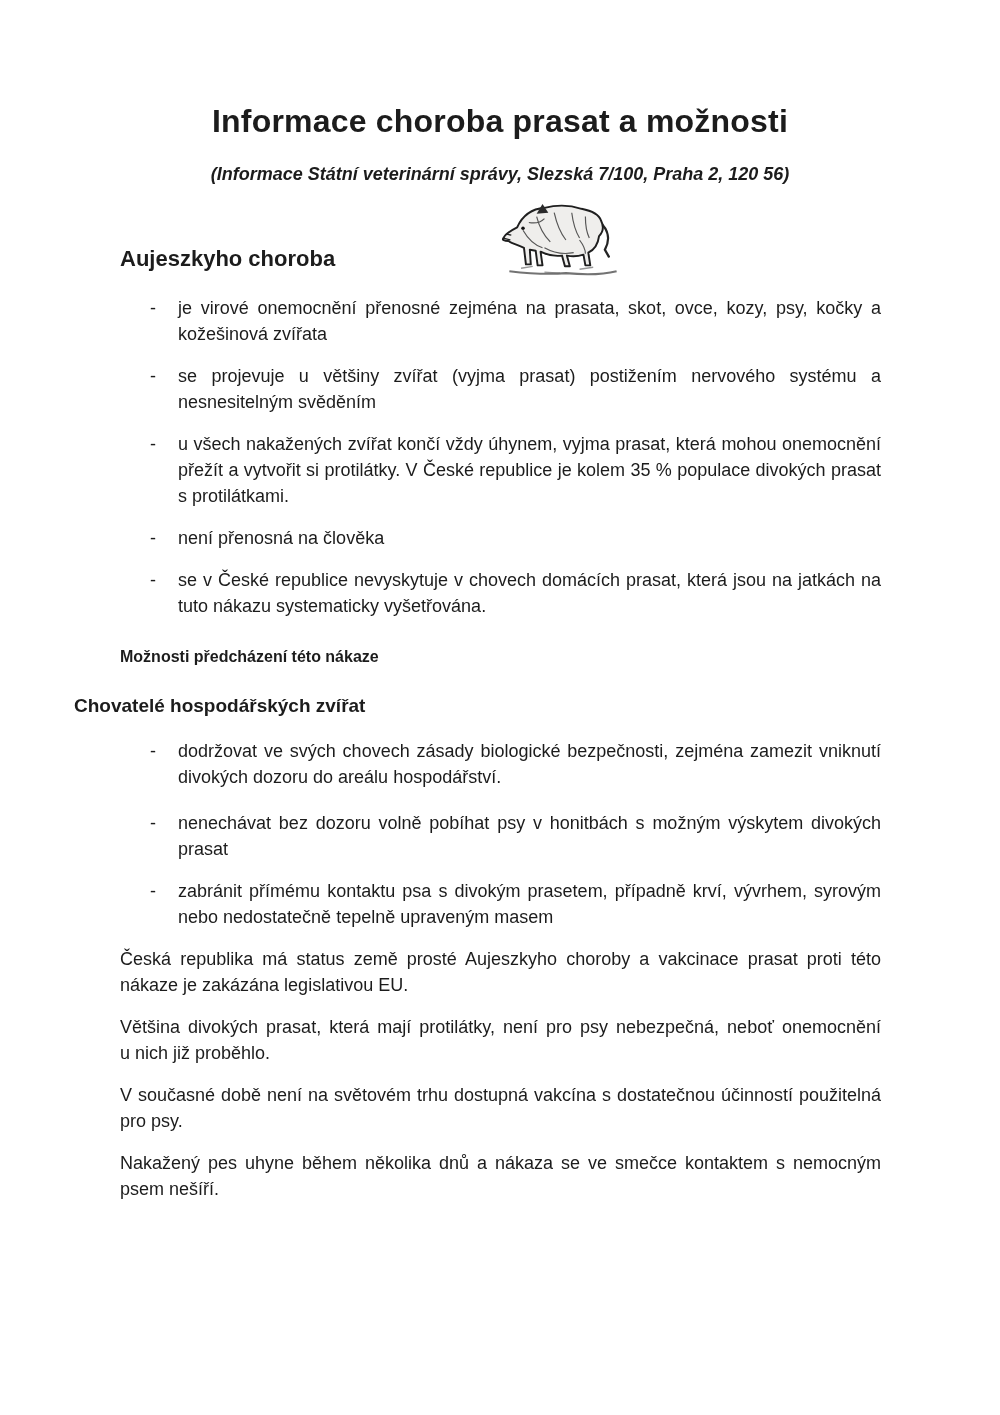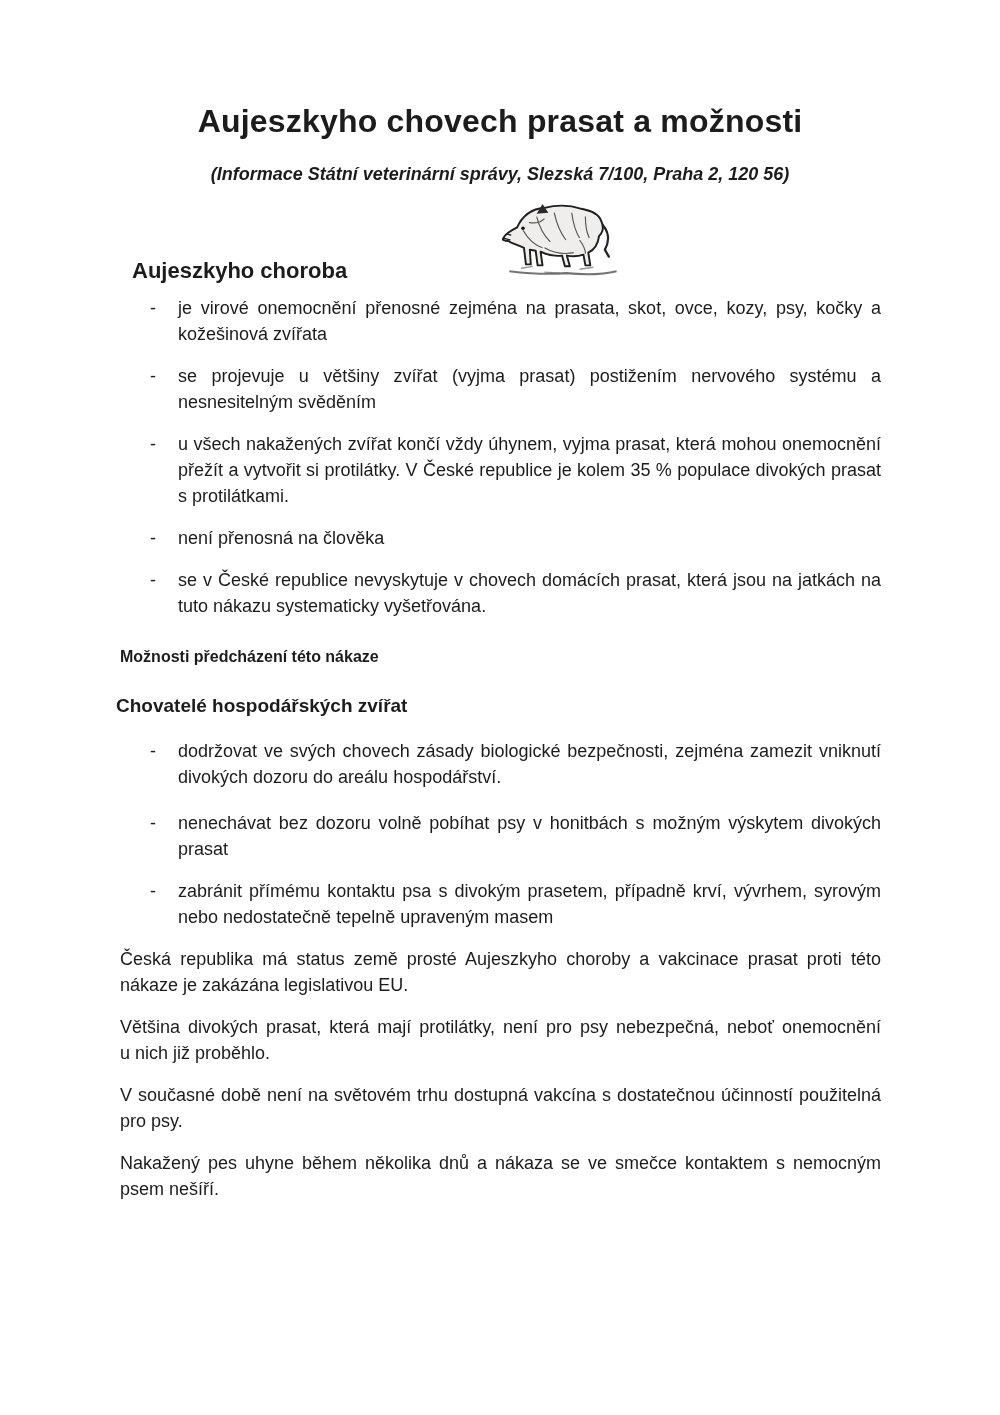--- a/index.html
+++ b/index.html
@@ -43,38 +43,38 @@
     margin-top: 16px;
   }
   .hero .boar {
     position: absolute;
     left: 492px;
     top: 0;
     width: 140px;
     height: 78px;
   }
   .h-main {
-    margin: 12px;
+    margin: 0;
     font-size: 22px;
     line-height: 26px;
     font-weight: bold;
   }
   .hero .h-main {
     position: absolute;
     left: 120px;
     top: 45px;
   }
   .section-heading {
     margin: 25px 0 0 120px;
     font-size: 16px;
     line-height: 26px;
     font-weight: bold;
   }
   .sub-heading {
-    margin: 24px 0 0 116px;
+    margin: 24px 0 0 74px;
     font-size: 19px;
     line-height: 24px;
     font-weight: bold;
   }
   .bullets { margin-top: 16px; }
   .bullet {
     display: flex;
     margin: 0 0 16px 150px;
     width: 731px;
   }
@@ -99,21 +99,21 @@
     text-align: justify;
   }
   .para.mt18 { }
 </style>
 </head>
 <body>
 
 <div class="page">
 
   <div class="doc-title">
-    <div>Aujeszkyho chovech prasat a možnosti</div>
+    <div>Informace choroba prasat a možnosti</div>
   </div>
 
   <div class="doc-subtitle">(Informace Státní veterinární správy, Slezská 7/100, Praha 2, 120 56)</div>
 
   <div class="hero">
     <svg class="boar" viewBox="0 0 140 80" aria-hidden="true">
 
       <path d="M16,72 q34,4 58,2 q32,3 52,-2" stroke="#5a5a5a" stroke-width="2.2" fill="none" opacity="0.85"></path>
       <path d="M28,69 l12,-2 M88,70 l14,-2 M52,73 l16,1" stroke="#6a6a6a" stroke-width="1.4" fill="none" opacity="0.7"></path>
 

